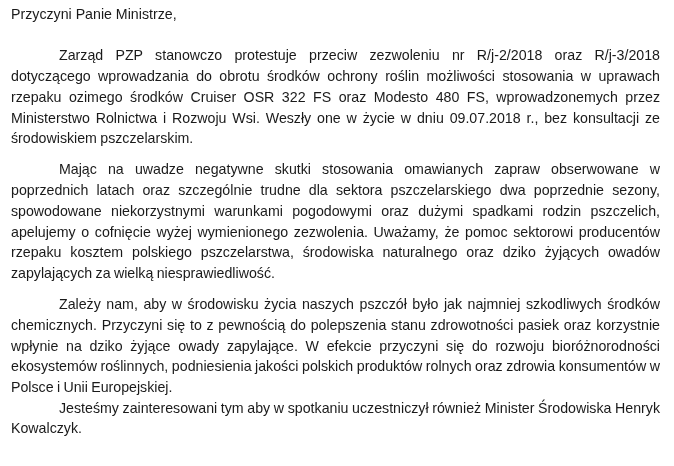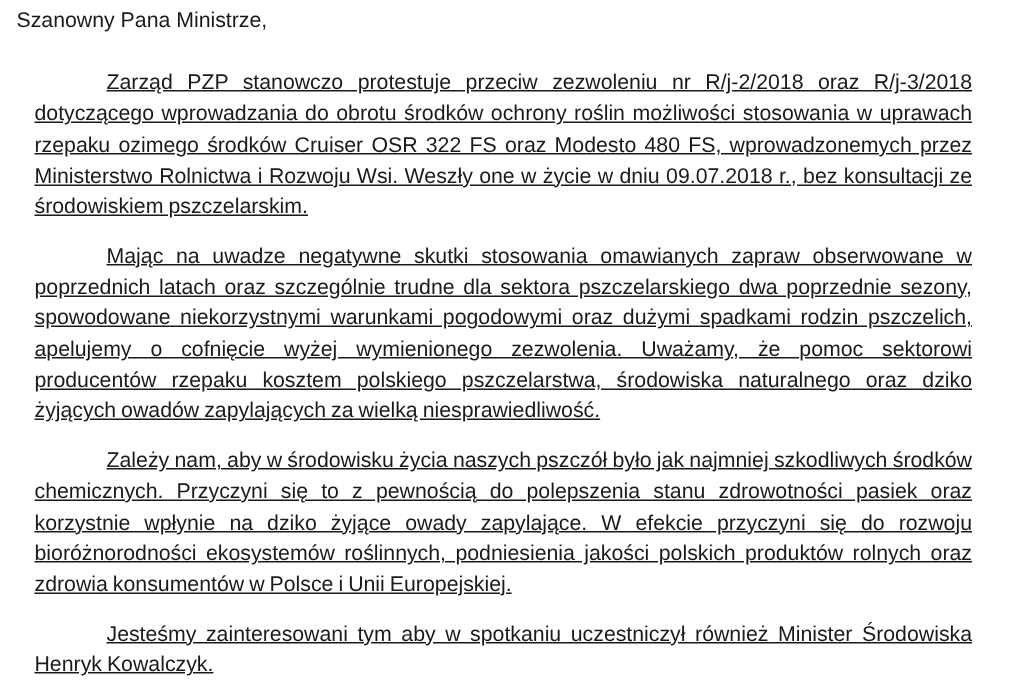--- a/index.html
+++ b/index.html
@@ -7,30 +7,29 @@
   .doc {
     position: relative;
     padding: 4px 14px 0 11px;
     font-family: "Liberation Sans", sans-serif;
     font-size: 14.2px;
     line-height: 20.7px;
     color: #1a1a1a;
   }
   .salutation { margin: 0 0 20.7px 0; }
   .para {
-    margin: 12px;
+    margin: 0;
     text-align: justify;
     text-indent: 48px;
     word-spacing: -0.6px;
-    text-decoration: underline;
   }
   .gap { margin-bottom: 10.5px; }
 </style>
 </head>
 <body>
 
 <div class="doc">
-  <p class="salutation">Szanowny Pana Ministrze,</p>
+  <p class="salutation">Przyczyni Panie Ministrze,</p>
   <p class="para gap">Zarząd PZP stanowczo protestuje przeciw zezwoleniu nr R/j-2/2018 oraz R/j-3/2018 dotyczącego wprowadzania do obrotu środków ochrony roślin możliwości stosowania w uprawach rzepaku ozimego środków Cruiser OSR 322 FS oraz Modesto 480 FS, wprowadzonemych przez Ministerstwo Rolnictwa i Rozwoju Wsi. Weszły one w życie w dniu 09.07.2018 r., bez konsultacji ze środowiskiem pszczelarskim.</p>
   <p class="para gap">Mając na uwadze negatywne skutki stosowania omawianych zapraw obserwowane w poprzednich latach oraz szczególnie trudne dla sektora pszczelarskiego dwa poprzednie sezony, spowodowane niekorzystnymi warunkami pogodowymi oraz dużymi spadkami rodzin pszczelich, apelujemy o cofnięcie wyżej wymienionego zezwolenia. Uważamy, że pomoc sektorowi producentów rzepaku kosztem polskiego pszczelarstwa, środowiska naturalnego oraz dziko żyjących owadów zapylających za wielką niesprawiedliwość.</p>
   <p class="para">Zależy nam, aby w środowisku życia naszych pszczół było jak najmniej szkodliwych środków chemicznych. Przyczyni się to z pewnością do polepszenia stanu zdrowotności pasiek oraz korzystnie wpłynie na dziko żyjące owady zapylające. W efekcie przyczyni się do rozwoju bioróżnorodności ekosystemów roślinnych, podniesienia jakości polskich produktów rolnych oraz zdrowia konsumentów w Polsce i Unii Europejskiej.</p>
   <p class="para">Jesteśmy zainteresowani tym aby w spotkaniu uczestniczył również Minister Środowiska Henryk Kowalczyk.</p>
 </div>
 
 </body></html>

